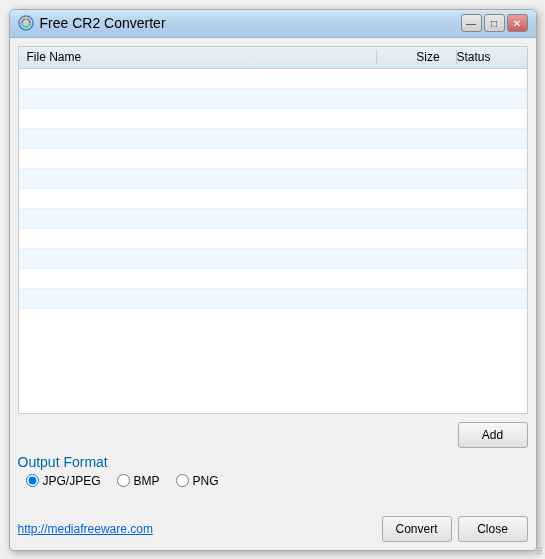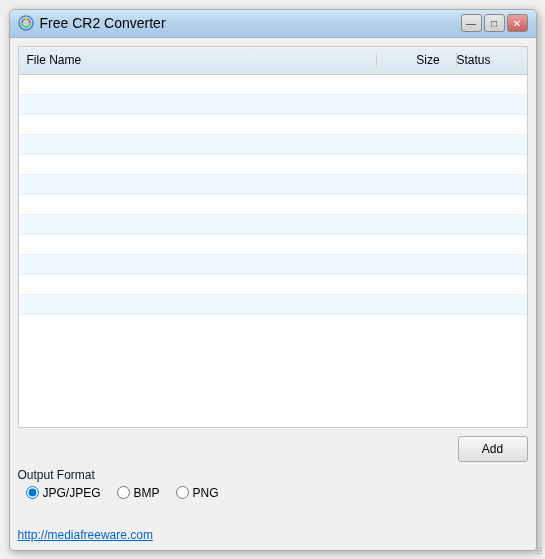--- a/index.html
+++ b/index.html
@@ -101,21 +101,21 @@
       background: #fff;
       overflow: hidden;
       display: flex;
       flex-direction: column;
     }
 
     .file-table-header {
       display: flex;
       background: linear-gradient(to bottom, #e8f0f8, #d8e8f0);
       border-bottom: 1px solid #ccc;
-      height: 28px;
+      height: 22px;
       align-items: center;
     }
 
     .col-filename {
       flex: 1;
       padding-left: 8px;
       font-size: 12px;
       color: #000;
       border-right: 1px solid #ccc;
     }
@@ -183,22 +183,22 @@
       border: 1px solid #aaa;
       border-radius: 3px;
       background: linear-gradient(to bottom, #f8f8f8, #e0e0e0);
       cursor: pointer;
       font-size: 12px;
       color: #000;
       padding: 0 12px;
     }
 
     .section-label {
-      font-size: 12px;
-      color: #0f172a;
+      font-size: 14px;
+      color: #0369a1;
       margin-bottom: 4px;
     }
 
     .radio-group {
       display: flex;
       gap: 16px;
       align-items: center;
       margin-left: 8px;
     }
 
@@ -397,19 +397,21 @@
           <input type="radio" name="format" class="radio-input" style="">
           <span class="radio-label">PNG</span>
         </label>
       </div>
     </div>
 
 
     <div class="bottom-row">
       <span class="link-text">http://mediafreeware.com</span>
       <div class="bottom-buttons">
+        <button class="btn">Convert</button>
+        <button class="btn">Close</button>
       </div>
     </div>
 
   </div>
 
   <div class="resize-grip">⠿</div>
 </div>
 
 </body></html>

